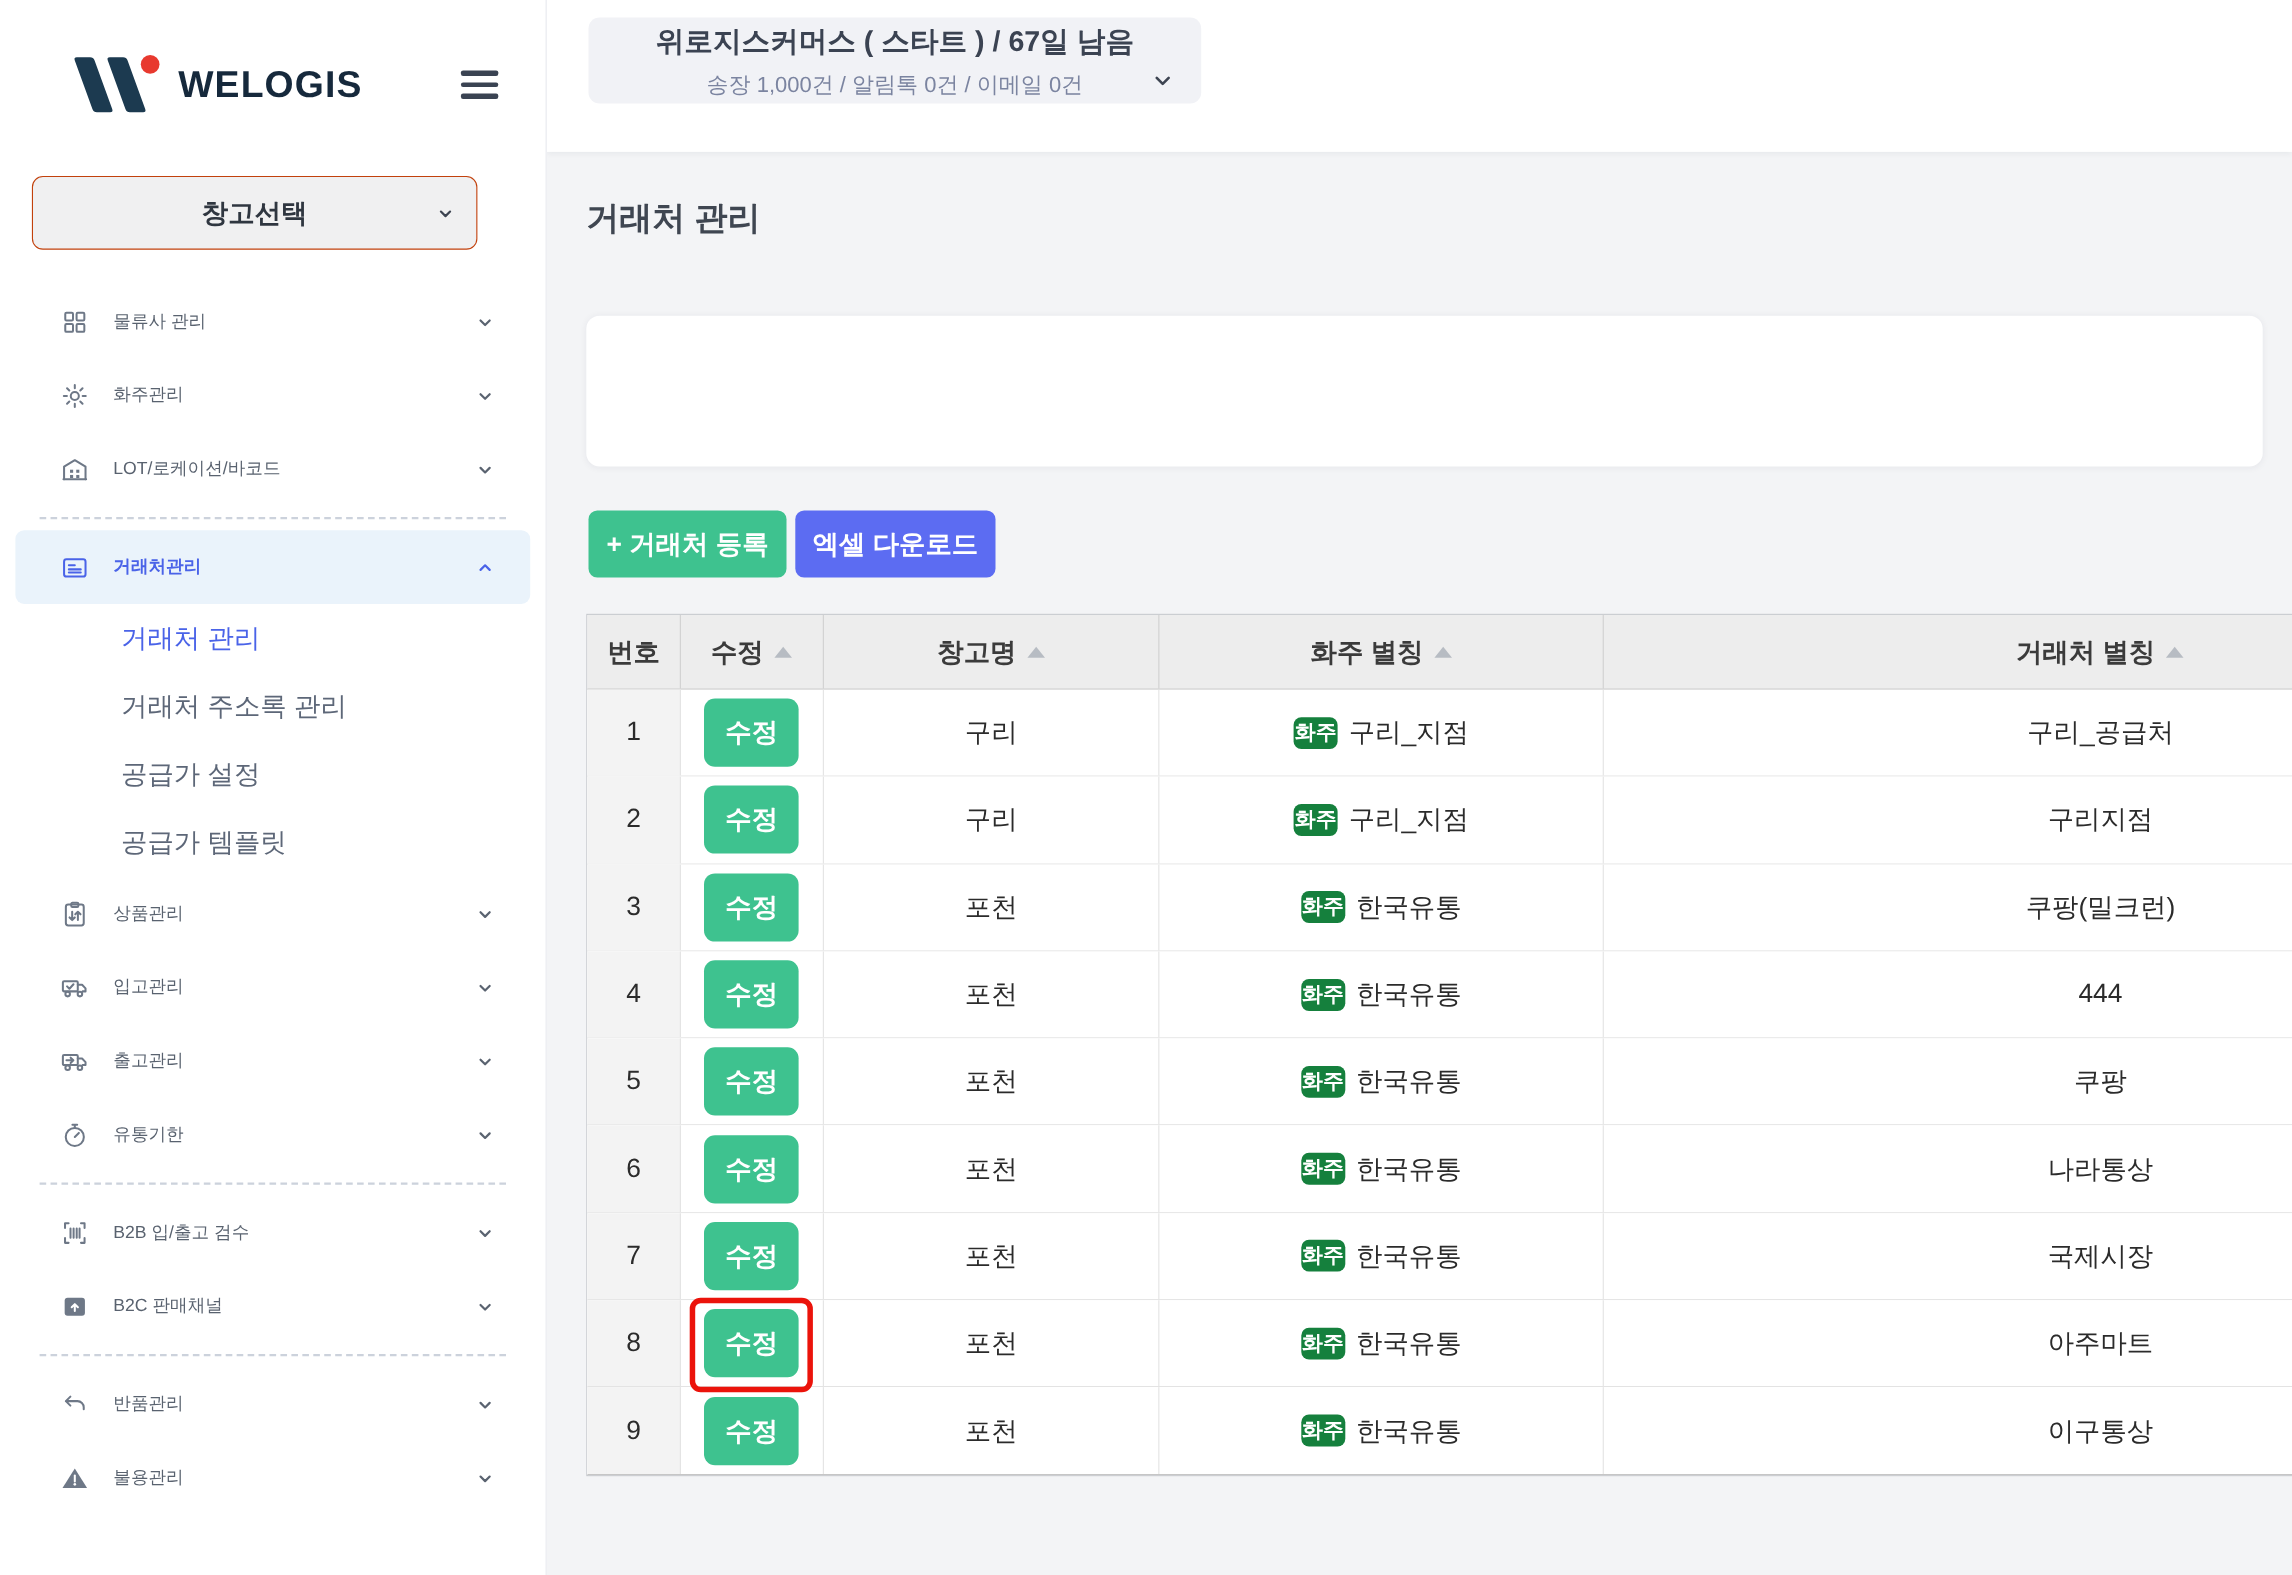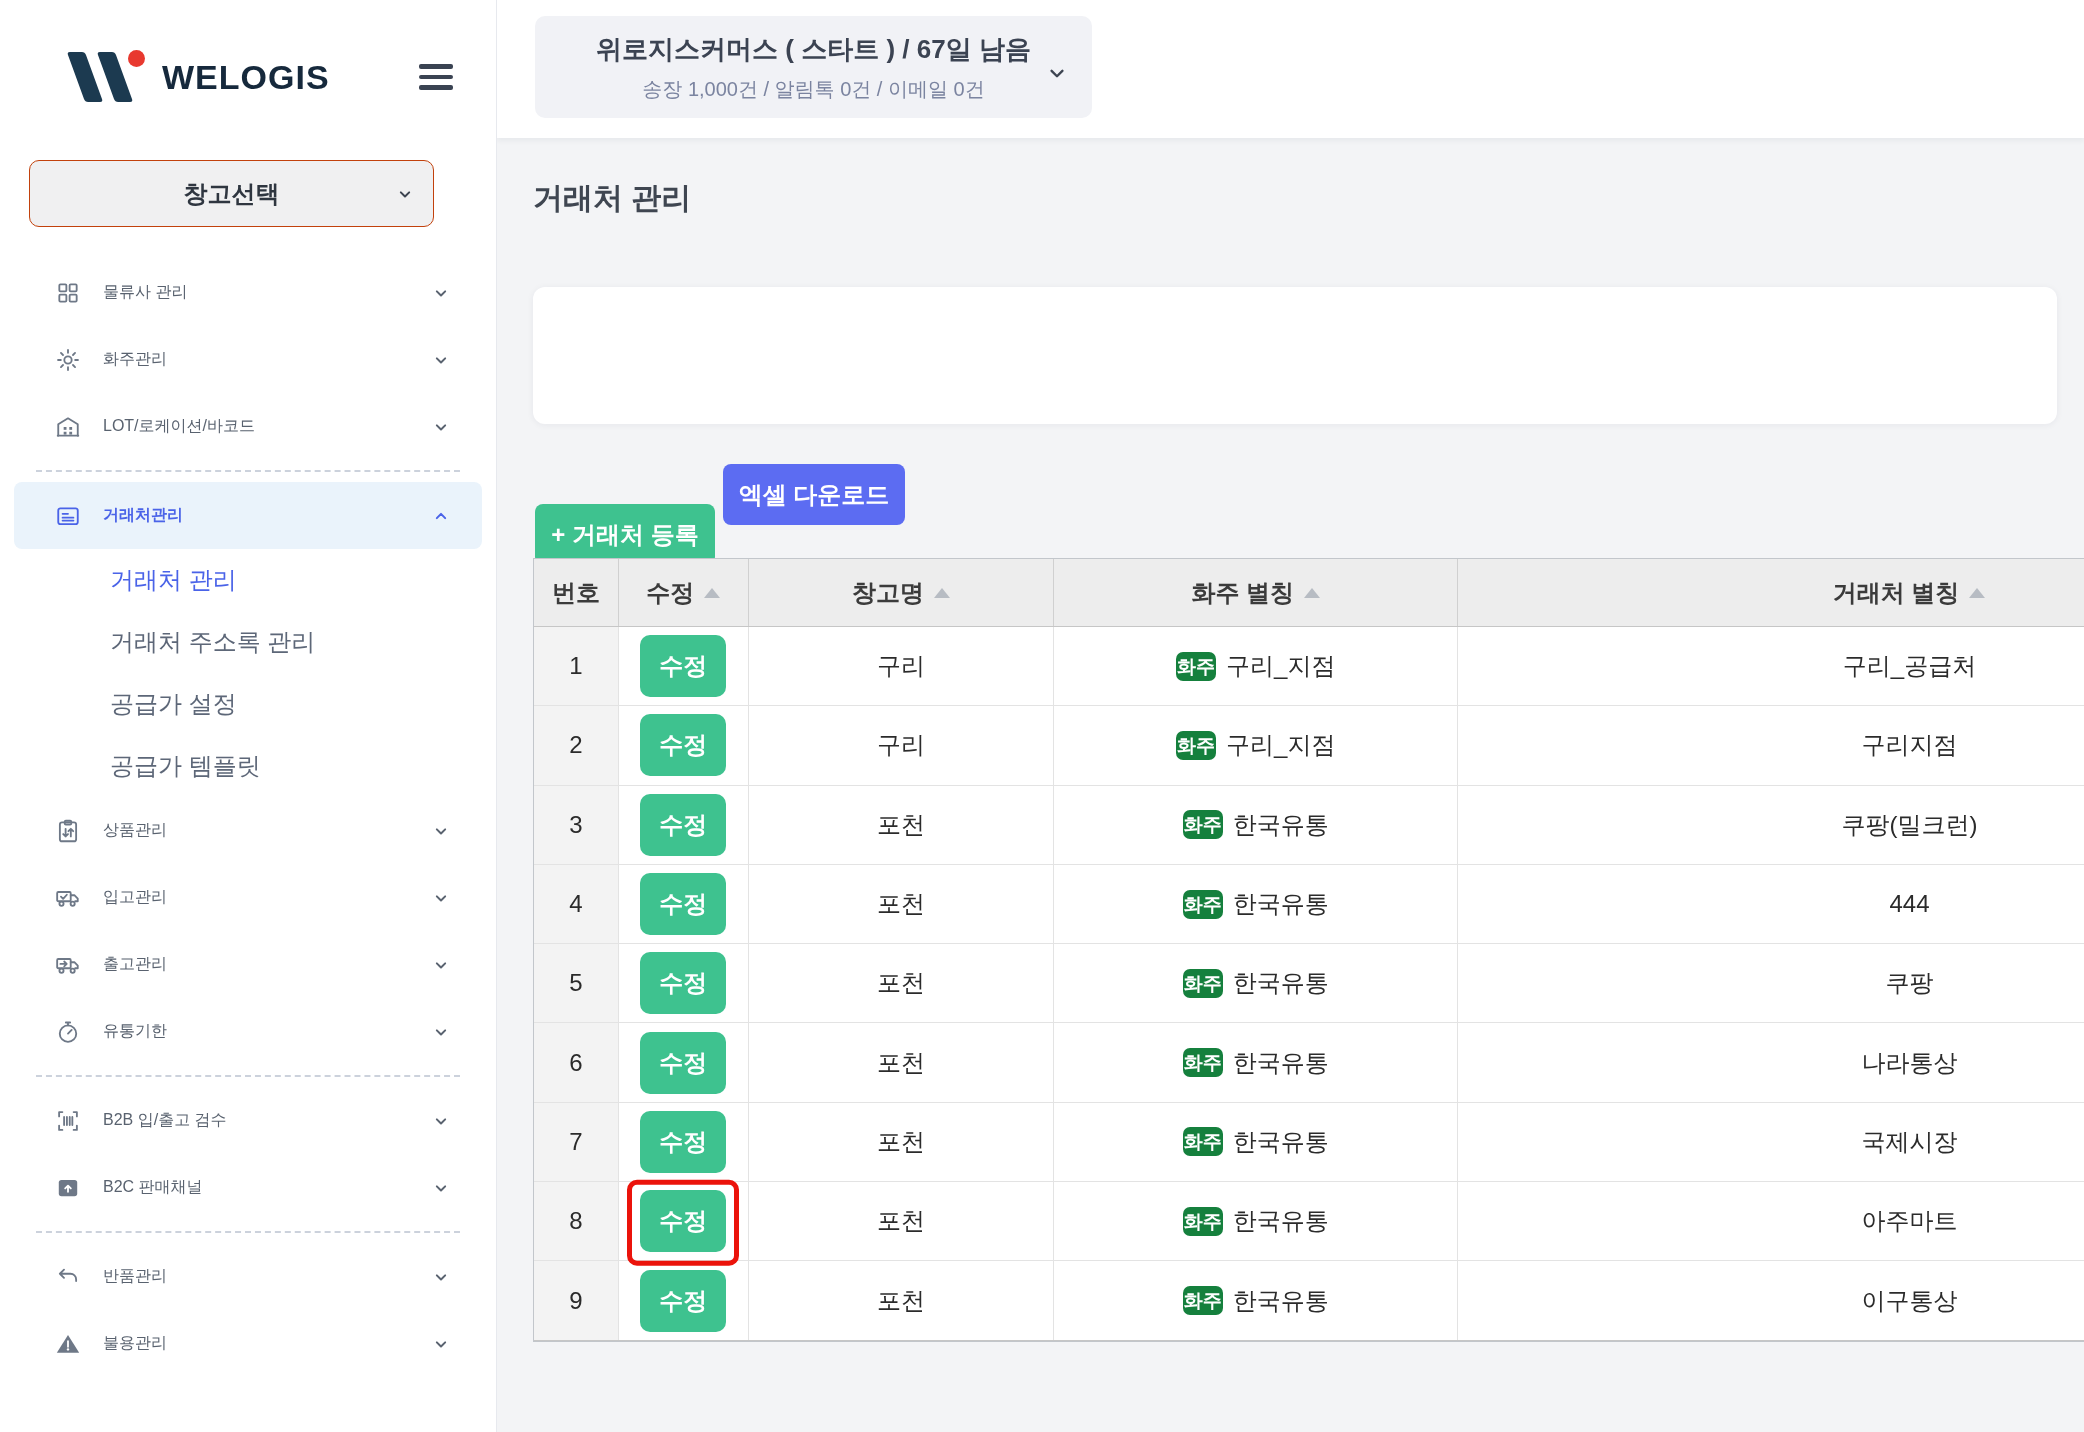--- a/index.html
+++ b/index.html
@@ -48,38 +48,38 @@
             width:100%;height:100%;}
   .icon .f{fill:currentColor;stroke:none;}
   .icon .w{stroke:#fff;}
   .icon .wf{fill:#fff;stroke:none;}
   .chev svg{width:20px;height:20px;fill:none;stroke:currentColor;stroke-width:2.4;
             stroke-linecap:round;stroke-linejoin:round;display:block;}
 
   
   .topbar{position:absolute;left:497px;top:0;width:1587px;height:138px;background:#fff;
           box-shadow:0 3px 5px rgba(20,30,50,.05);z-index:2;}
-  .workspace-pill{position:absolute;left:38px;top:16px;width:557px;height:102px;background:#f1f2f6;
+  .workspace-pill{position:absolute;left:38px;top:16px;width:557px;height:78px;background:#f1f2f6;
                   border-radius:10px;display:flex;flex-direction:column;align-items:center;
                   justify-content:center;cursor:pointer;}
   .workspace-pill .wp-title{font-size:26px;font-weight:700;color:#3b4352;}
   .workspace-pill .wp-sub{font-size:20px;color:#7b84a0;margin-top:9px;}
   .workspace-pill .chev{position:absolute;right:22px;top:44px;color:#3d4451;}
   .workspace-pill .chev svg{width:26px;height:26px;stroke-width:2.2;}
 
   
   .main{position:absolute;left:497px;top:138px;width:1587px;height:1294px;background:#f3f4f6;
         overflow:hidden;}
   .page-title{position:absolute;left:36px;top:40px;font-size:30px;font-weight:700;color:#3f4651;}
   .filter-panel{position:absolute;left:36px;top:149px;width:1524px;height:137px;background:#fff;
                 border-radius:12px;box-shadow:0 1px 7px rgba(30,40,60,.06);}
   .action-row{position:absolute;left:38px;top:326px;display:flex;gap:8px;}
   .btn{height:61px;border:none;border-radius:8px;color:#fff;font-size:24px;font-weight:600;
        cursor:pointer;font-family:inherit;}
-  .btn-add{width:180px;background:#3ec28f;margin-top:40px;}
+  .btn-add{width:180px;background:#3ec28f;}
   .btn-excel{width:182px;background:#5c6cf2;}
 
   
   .table{position:absolute;left:36px;top:420px;width:1829px;
          border:1px solid #c2c6cb;box-sizing:border-box;background:#fff;}
   .tr{display:flex;}
   .th-row{background:#ededed;height:67px;border-bottom:1px solid #c6c6c6;}
   .body-row{height:78.3px;border-bottom:1px solid #e3e3e3;background:#fff;}
   .body-row:last-child{border-bottom:1px solid #c6c6c6;}
   .cell{display:flex;align-items:center;justify-content:center;box-sizing:border-box;

